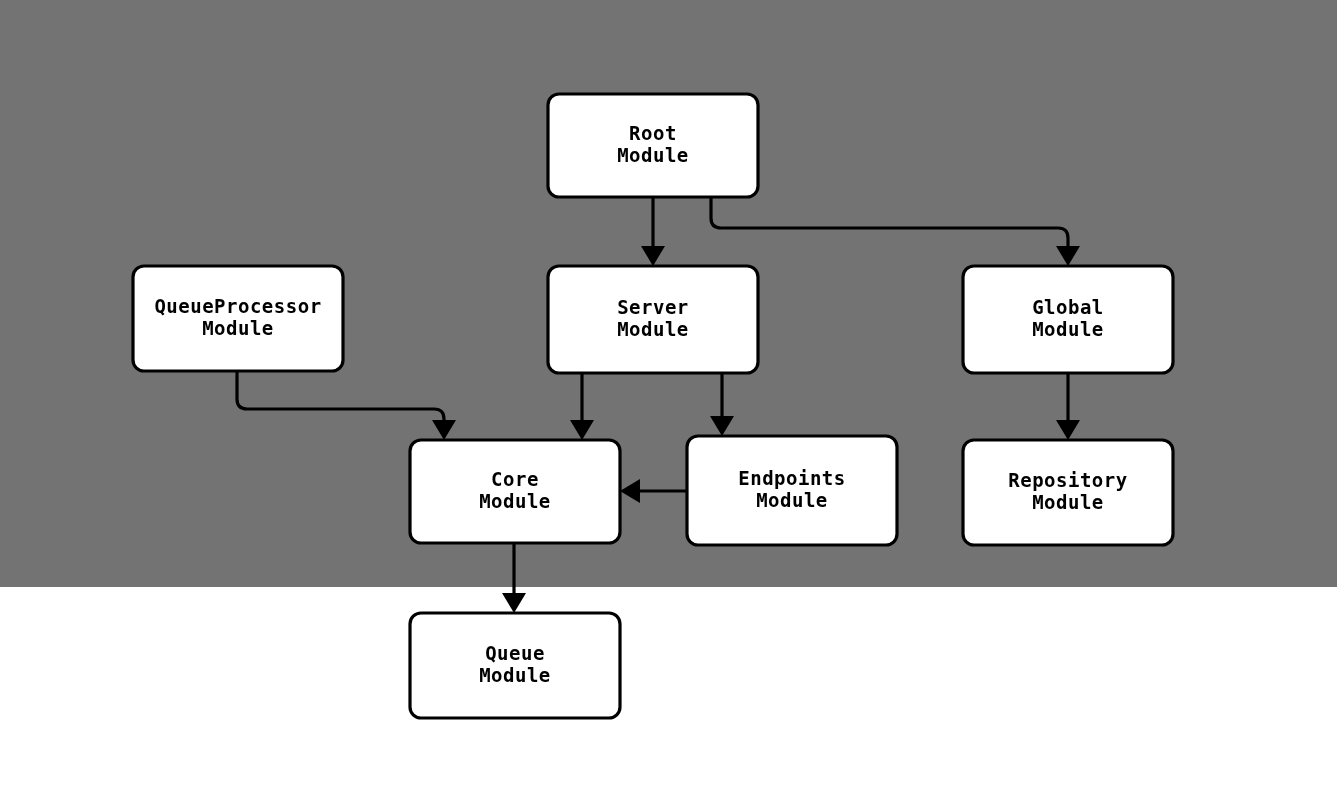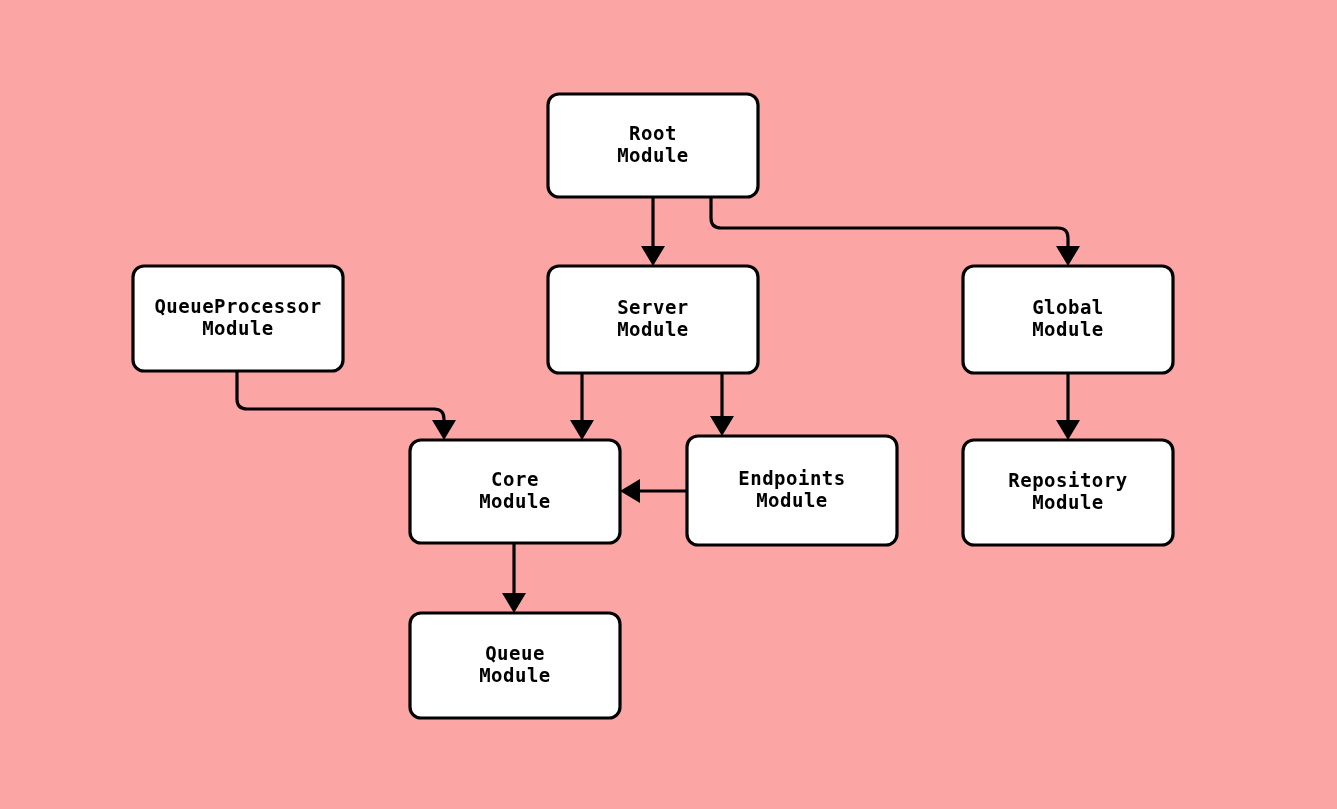--- a/index.html
+++ b/index.html
@@ -9,22 +9,22 @@
   }
   body {
     width: 1337px;
     height: 809px;
     font-family: "DejaVu Sans Mono", "Liberation Mono", monospace;
     overflow: hidden;
   }
   #diagram-root {
     position: relative;
     width: 1337px;
-    height: 809px;
-    background: #fca5a5;
+    height: 587px;
+    background: #737373;
   }
   #diagram-svg {
     position: absolute;
     top: 0;
     left: 0;
     width: 1337px;
     height: 809px;
     display: block;
   }
   .node-box {

